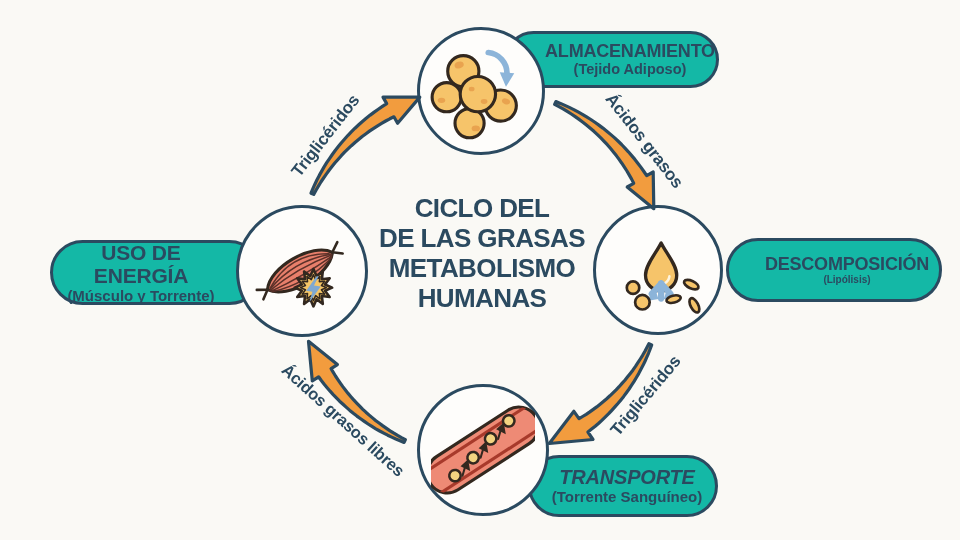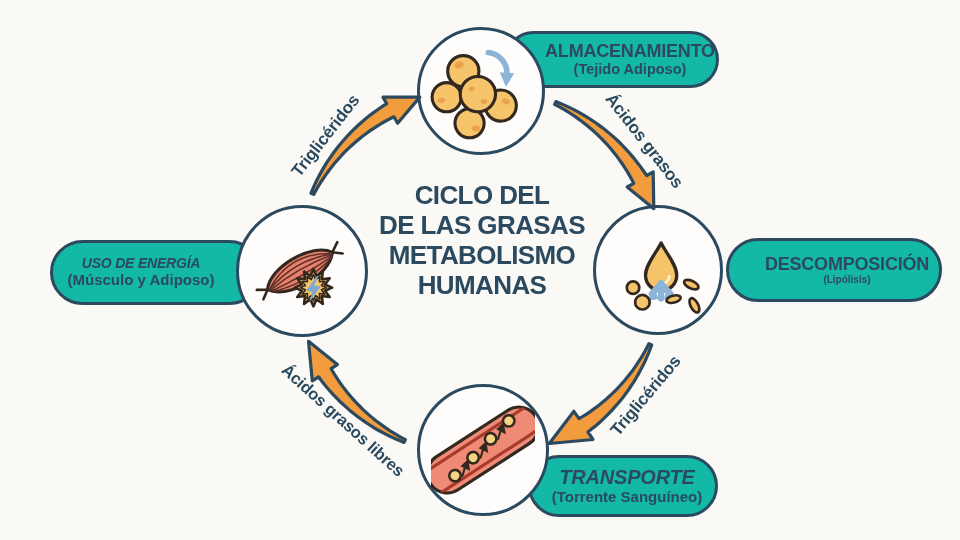--- a/index.html
+++ b/index.html
@@ -23,21 +23,21 @@
   }
   .pill .main { font-weight:bold; letter-spacing:-0.2px; }
   .pill .sub  { font-weight:bold; margin-top:0; }
   .pill.top    { left:505px; top:31px;  width:214px; height:57px; padding-left:36px; }
   .pill.top .main { font-size:18px; }  .pill.top .sub { font-size:14.5px; }
   .pill.right  { left:726px; top:238px; width:216px; height:64px; padding-left:26px; }
   .pill.right .main { font-size:18px; } .pill.right .sub { font-size:10px; }
   .pill.bottom { left:528px; top:455px; width:190px; height:62px; padding-left:8px; }
   .pill.bottom .main { font-size:20px;font-style:italic; } .pill.bottom .sub { font-size:15px; }
   .pill.left   { left:50px;  top:240px; width:212px; height:65px; padding-right:30px; }
-  .pill.left .main { font-size:14px;font-style:italic; }  .pill.left .sub { font-size:15px; }
+  .pill.left .main { font-size:21px; }  .pill.left .sub { font-size:15px; }
 
   
   .node {
     position:absolute; z-index:2;
     background:#fefdfb; border:3.5px solid var(--navy,#2b4a60); border-radius:50%;
     display:flex; align-items:center; justify-content:center;
   }
   .node.top    { left:417px; top:27px;  width:128px; height:128px; }
   .node.right  { left:593px; top:205px; width:130px; height:130px; }
   .node.bottom { left:417px; top:384px; width:132px; height:132px; }
@@ -50,21 +50,21 @@
     font-weight:bold; font-size:17px; letter-spacing:-0.2px;
     text-align:center; white-space:nowrap;
   }
   .alabel.l1 { left:251px; top:126px; width:150px; transform:rotate(-52deg); }
   .alabel.l2 { left:569px; top:131px; width:150px; transform:rotate(52deg); }
   .alabel.l3 { left:571px; top:386px; width:150px; transform:rotate(-50deg); }
   .alabel.l4 { left:248px; top:411px; width:190px; transform:rotate(42deg); font-size:16.5px; }
 
   
   .title {
-    position:absolute; z-index:2; left:341px; top:180px; width:282px;
+    position:absolute; z-index:2; left:341px; top:193px; width:282px;
     color:var(--navy,#2b4a60); font-weight:bold; font-size:26px;
     line-height:30px; letter-spacing:-0.6px; text-align:center;
   }
 </style>
 </head>
 <body>
 
 <div class="stage">
 
   <div class="title">
@@ -81,21 +81,21 @@
   <div class="pill right">
     <div class="main">DESCOMPOSICIÓN</div>
     <div class="sub">(Lipólisis)</div>
   </div>
   <div class="pill bottom">
     <div class="main">TRANSPORTE</div>
     <div class="sub">(Torrente Sanguíneo)</div>
   </div>
   <div class="pill left">
     <div class="main">USO DE ENERGÍA</div>
-    <div class="sub">(Músculo y Adiposo)</div>
+    <div class="sub">(Músculo y Torrente)</div>
   </div>
 
   <div class="node top">
     <svg viewBox="0 0 100 100">
 
       <g stroke="#33281f" stroke-width="3" fill="#f6c46a">
         <circle cx="33" cy="31" r="15"></circle>
         <circle cx="17" cy="56" r="14"></circle>
         <circle cx="39" cy="81" r="14"></circle>
         <circle cx="69" cy="64" r="15"></circle>

